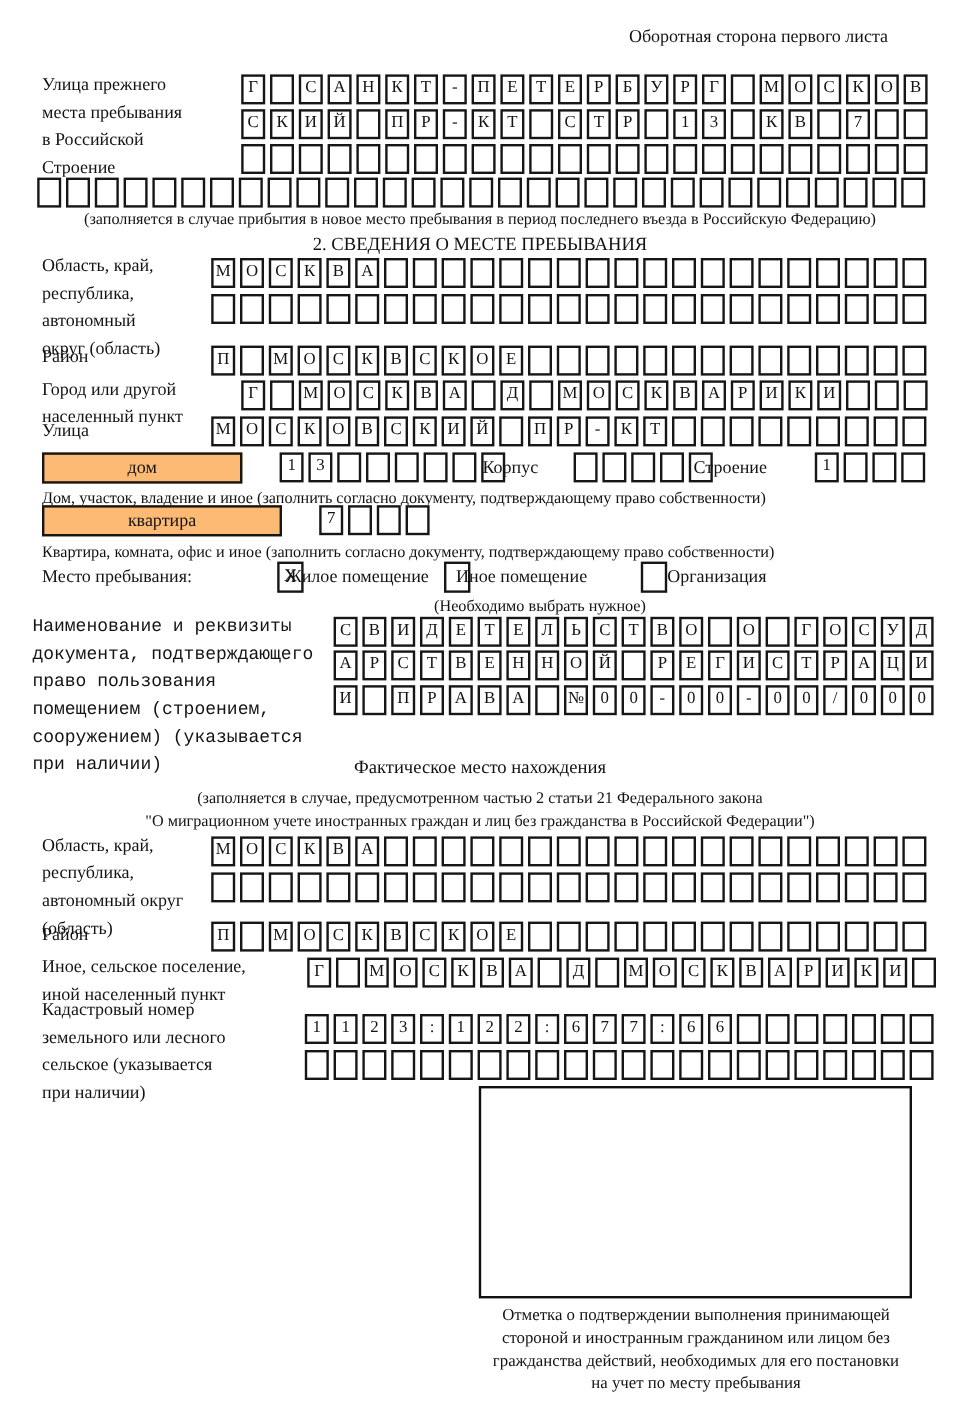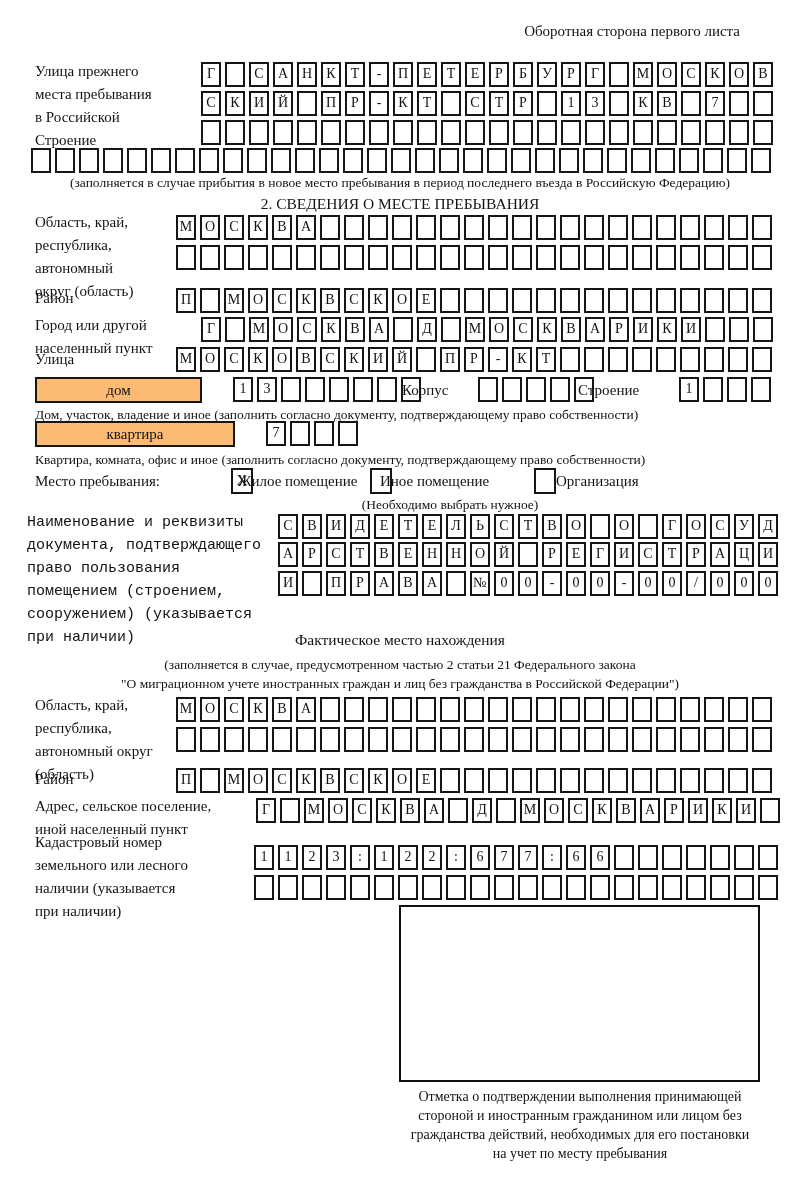--- a/index.html
+++ b/index.html
@@ -104,29 +104,29 @@
       <div>автономный округ</div>
       <div>(область)</div>
     </div>
   <div class="abs grid" style="left:150px;top:697px;"><span class="cbox">М</span><span class="cbox">О</span><span class="cbox">С</span><span class="cbox">К</span><span class="cbox">В</span><span class="cbox">А</span><span class="cbox"></span><span class="cbox"></span><span class="cbox"></span><span class="cbox"></span><span class="cbox"></span><span class="cbox"></span><span class="cbox"></span><span class="cbox"></span><span class="cbox"></span><span class="cbox"></span><span class="cbox"></span><span class="cbox"></span><span class="cbox"></span><span class="cbox"></span><span class="cbox"></span><span class="cbox"></span><span class="cbox"></span><span class="cbox"></span><span class="cbox"></span></div>
   <div class="abs grid" style="left:150px;top:727px;"><span class="cbox"></span><span class="cbox"></span><span class="cbox"></span><span class="cbox"></span><span class="cbox"></span><span class="cbox"></span><span class="cbox"></span><span class="cbox"></span><span class="cbox"></span><span class="cbox"></span><span class="cbox"></span><span class="cbox"></span><span class="cbox"></span><span class="cbox"></span><span class="cbox"></span><span class="cbox"></span><span class="cbox"></span><span class="cbox"></span><span class="cbox"></span><span class="cbox"></span><span class="cbox"></span><span class="cbox"></span><span class="cbox"></span><span class="cbox"></span><span class="cbox"></span></div>
 
   <div class="abs lbl" style="left:35px;top:768px;">Район</div>
   <div class="abs grid" style="left:150px;top:768px;"><span class="cbox">П</span><span class="cbox"></span><span class="cbox">М</span><span class="cbox">О</span><span class="cbox">С</span><span class="cbox">К</span><span class="cbox">В</span><span class="cbox">С</span><span class="cbox">К</span><span class="cbox">О</span><span class="cbox">Е</span><span class="cbox"></span><span class="cbox"></span><span class="cbox"></span><span class="cbox"></span><span class="cbox"></span><span class="cbox"></span><span class="cbox"></span><span class="cbox"></span><span class="cbox"></span><span class="cbox"></span><span class="cbox"></span><span class="cbox"></span><span class="cbox"></span><span class="cbox"></span></div>
 
   <div class="abs lbl" style="left:35px;top:795px;">
-      <div>Адрес, сельское поселение,</div>
+      <div>Иное, сельское поселение,</div>
       <div>иной населенный пункт</div>
     </div>
   <div class="abs grid" style="left:230px;top:798px;"><span class="cbox">Г</span><span class="cbox"></span><span class="cbox">М</span><span class="cbox">О</span><span class="cbox">С</span><span class="cbox">К</span><span class="cbox">В</span><span class="cbox">А</span><span class="cbox"></span><span class="cbox">Д</span><span class="cbox"></span><span class="cbox">М</span><span class="cbox">О</span><span class="cbox">С</span><span class="cbox">К</span><span class="cbox">В</span><span class="cbox">А</span><span class="cbox">Р</span><span class="cbox">И</span><span class="cbox">К</span><span class="cbox">И</span><span class="cbox"></span></div>
 
   <div class="abs lbl" style="left:35px;top:831px;">
       <div>Кадастровый номер</div>
       <div>земельного или лесного</div>
-      <div>наличии (указывается</div>
+      <div>сельское (указывается</div>
       <div>при наличии)</div>
     </div>
   <div class="abs grid" style="left:228px;top:845px;"><span class="cbox">1</span><span class="cbox">1</span><span class="cbox">2</span><span class="cbox">3</span><span class="cbox">:</span><span class="cbox">1</span><span class="cbox">2</span><span class="cbox">2</span><span class="cbox">:</span><span class="cbox">6</span><span class="cbox">7</span><span class="cbox">7</span><span class="cbox">:</span><span class="cbox">6</span><span class="cbox">6</span><span class="cbox"></span><span class="cbox"></span><span class="cbox"></span><span class="cbox"></span><span class="cbox"></span><span class="cbox"></span><span class="cbox"></span></div>
   <div class="abs grid" style="left:228px;top:875px;"><span class="cbox"></span><span class="cbox"></span><span class="cbox"></span><span class="cbox"></span><span class="cbox"></span><span class="cbox"></span><span class="cbox"></span><span class="cbox"></span><span class="cbox"></span><span class="cbox"></span><span class="cbox"></span><span class="cbox"></span><span class="cbox"></span><span class="cbox"></span><span class="cbox"></span><span class="cbox"></span><span class="cbox"></span><span class="cbox"></span><span class="cbox"></span><span class="cbox"></span><span class="cbox"></span><span class="cbox"></span></div>
 
   <div class="abs stamp" style="left:399px;top:905px;width:361px;height:177px;"></div>
   <div class="abs cap center" style="left:345px;top:1087px;width:470px;line-height:19px;font-size:14px;">
       <div>Отметка о подтверждении выполнения принимающей</div>
       <div>стороной и иностранным гражданином или лицом без</div>
       <div>гражданства действий, необходимых для его постановки</div>

